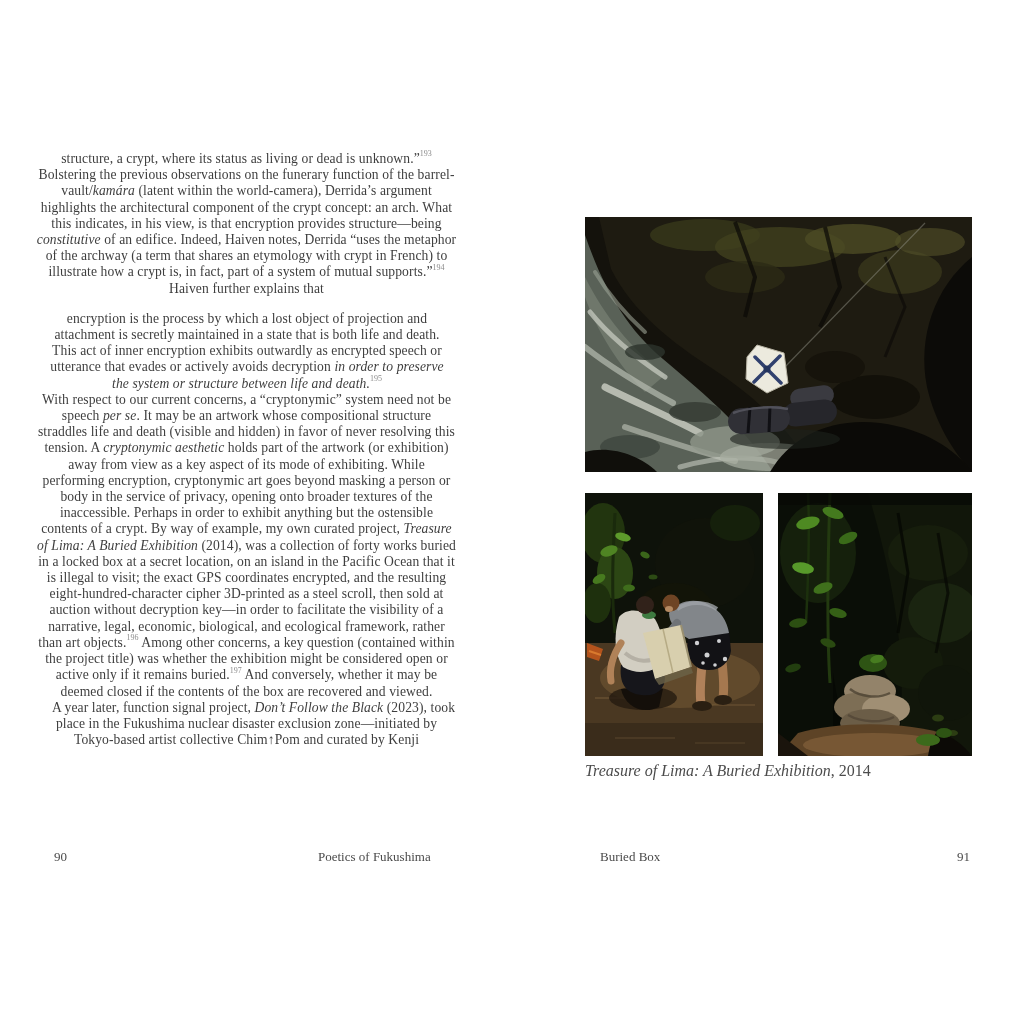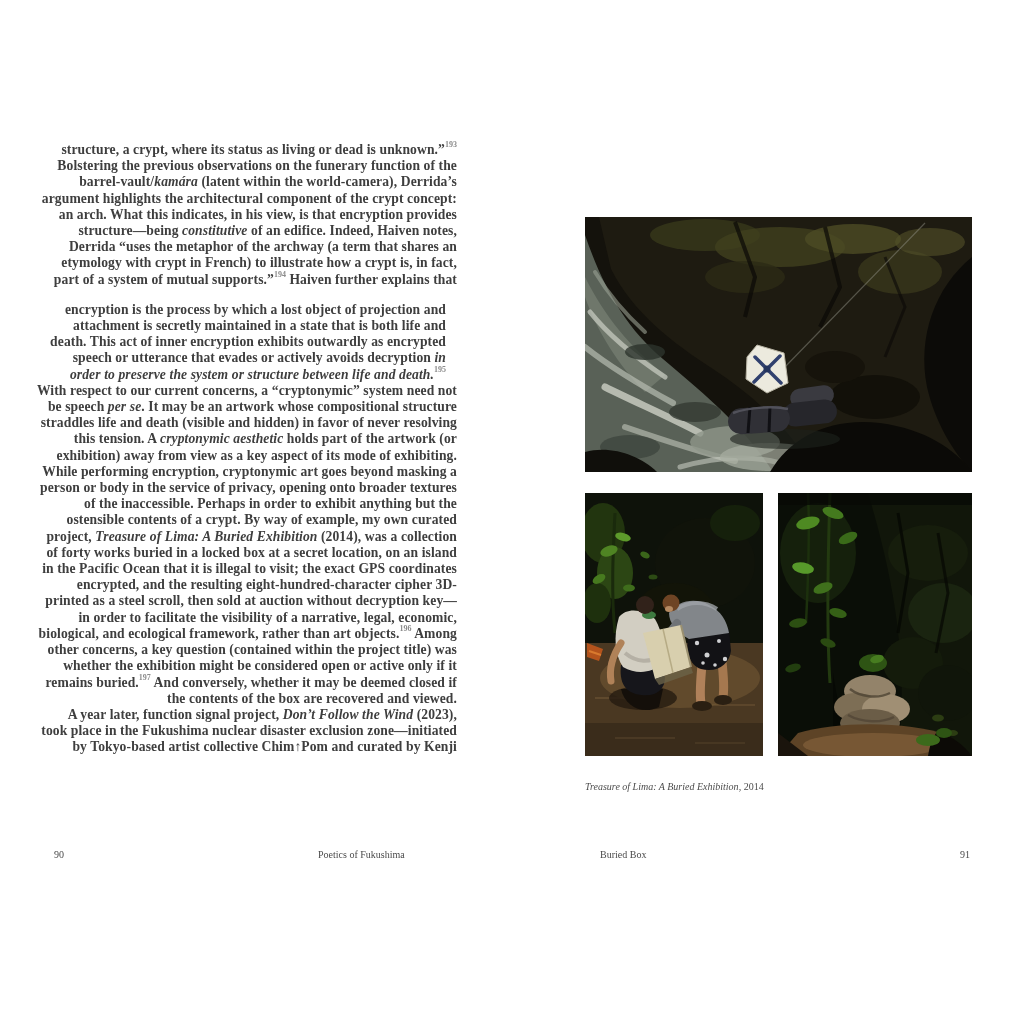--- a/index.html
+++ b/index.html
@@ -2,64 +2,63 @@
 <html><head>
 <meta charset="utf-8">
 <style>
   html,body{margin:0;padding:0;background:#ffffff;}
   .spread{
     position:relative;width:1024px;height:1024px;background:#ffffff;
     font-family:"Liberation Serif","DejaVu Serif",serif;color:#3e3e3e;overflow:hidden;
   }
   
   .text-col{
-    position:absolute;left:36px;top:142px;width:421px;
-    font-size:13.6px;line-height:16.2px;text-align:right;
+    position:absolute;left:36px;top:151px;width:421px;
+    font-size:13.6px;line-height:16.2px;text-align:center;
     letter-spacing:0.1px;
-    font-weight:bold;
   }
   .text-col p{margin:0;}
   .para2{margin-top:42px;}
   .para3{text-indent:14px;}
   blockquote{
     margin:14px 0 0 12px;padding:0;width:398px;
   }
   sup{
     font-size:8px;color:#8b8b8b;line-height:0;
     position:relative;top:-1px;letter-spacing:0;
   }
   
-  .folio{position:absolute;top:849px;font-size:10px;color:#4a4a4a;}
+  .folio{position:absolute;top:849px;font-size:13px;color:#4a4a4a;}
   .folio-90{left:54px;}
   .rh-left{left:318px;}
   .rh-right{left:600px;}
   .folio-91{right:54px;}
   
   .photo{position:absolute;overflow:hidden;background:#111;}
   .photo svg{display:block;width:100%;height:100%;}
   .photo-top{left:585px;top:217px;width:387px;height:255px;}
   .photo-bl{left:585px;top:493px;width:178px;height:263px;}
   .photo-br{left:778px;top:493px;width:194px;height:263px;}
   
   .caption{
-    position:absolute;left:585px;top:780px;width:400px;
-    font-size:10px;line-height:13.5px;color:#4c4c4c;
+    position:absolute;left:585px;top:764px;width:400px;
+    font-size:16px;line-height:13.5px;color:#4c4c4c;
   }
   .caption .line{display:block;}
 </style>
 </head>
 <body>
 
 <div class="spread">
 
   <div class="text-col">
     <p><span>structure, a crypt, where its status as living or dead is unknown.”</span><sup>193</sup><span> Bolstering the previous observations on the funerary function of the barrel-vault/</span><span style="font-style: italic;">kamára</span><span> (latent within the world-camera), Derrida’s argument highlights the architectural component of the crypt concept: an arch. What this indicates, in his view, is that encryption provides structure—being </span><span style="font-style: italic;">constitutive</span><span> of an edifice. Indeed, Haiven notes, Derrida “uses the metaphor of the archway (a term that shares an etymology with crypt in French) to illustrate how a crypt is, in fact, part of a system of mutual supports.”</span><sup>194</sup><span> Haiven further explains that</span></p>
     <blockquote><span>encryption is the process by which a lost object of projection and attachment is secretly maintained in a state that is both life and death. This act of inner encryption exhibits outwardly as encrypted speech or utterance that evades or actively avoids decryption </span><span style="font-style: italic;">in order to preserve the system or structure between life and death.</span><sup>195</sup></blockquote>
     <p class="para2"><span>With respect to our current concerns, a “cryptonymic” system need not be speech </span><span style="font-style: italic;">per se</span><span>. It may be an artwork whose compositional structure straddles life and death (visible and hidden) in favor of never resolving this tension. A </span><span style="font-style: italic;">cryptonymic aesthetic</span><span> holds part of the artwork (or exhibition) away from view as a key aspect of its mode of exhibiting. While performing encryption, cryptonymic art goes beyond masking a person or body in the service of privacy, opening onto broader textures of the inaccessible. Perhaps in order to exhibit anything but the ostensible contents of a crypt. By way of example, my own curated project, </span><span style="font-style: italic;">Treasure of Lima: A Buried Exhibition</span><span> (2014), was a collection of forty works buried in a locked box at a secret location, on an island in the Pacific Ocean that it is illegal to visit; the exact GPS coordinates encrypted, and the resulting eight-hundred-character cipher 3D-printed as a steel scroll, then sold at auction without decryption key—in order to facilitate the visibility of a narrative, legal, economic, biological, and ecological framework, rather than art objects.</span><sup>196</sup><span> Among other concerns, a key question (contained within the project title) was whether the exhibition might be considered open or active only if it remains buried.</span><sup>197</sup><span> And conversely, whether it may be deemed closed if the contents of the box are recovered and viewed.</span></p>
-    <p class="para3"><span>A year later, function signal project, </span><span style="font-style: italic;">Don’t Follow the Wind</span><span> (2023), took place in the Fukushima nuclear disaster exclusion zone—initiated by Tokyo-based artist collective Chim↑Pom and curated by Kenji</span></p>
+    <p class="para3"><span>A year later, function signal project, </span><span style="font-style: italic;">Don’t Follow the Black</span><span> (2023), took place in the Fukushima nuclear disaster exclusion zone—initiated by Tokyo-based artist collective Chim↑Pom and curated by Kenji</span></p>
   </div>
 
   <div class="folio folio-90">90</div>
   <div class="folio rh-left">Poetics of Fukushima</div>
 
   <div class="photo photo-top">
     <svg viewBox="0 0 387 255" preserveAspectRatio="none">
       <rect width="387" height="255" fill="#14120c"></rect>
       <path d="M0 0 H387 V255 H230 C205 212 168 178 128 152 C88 126 48 96 26 52 L14 0 Z" fill="#1e1b11"></path>
       <ellipse cx="120" cy="18" rx="55" ry="16" fill="#34351a" opacity="0.9"></ellipse>

